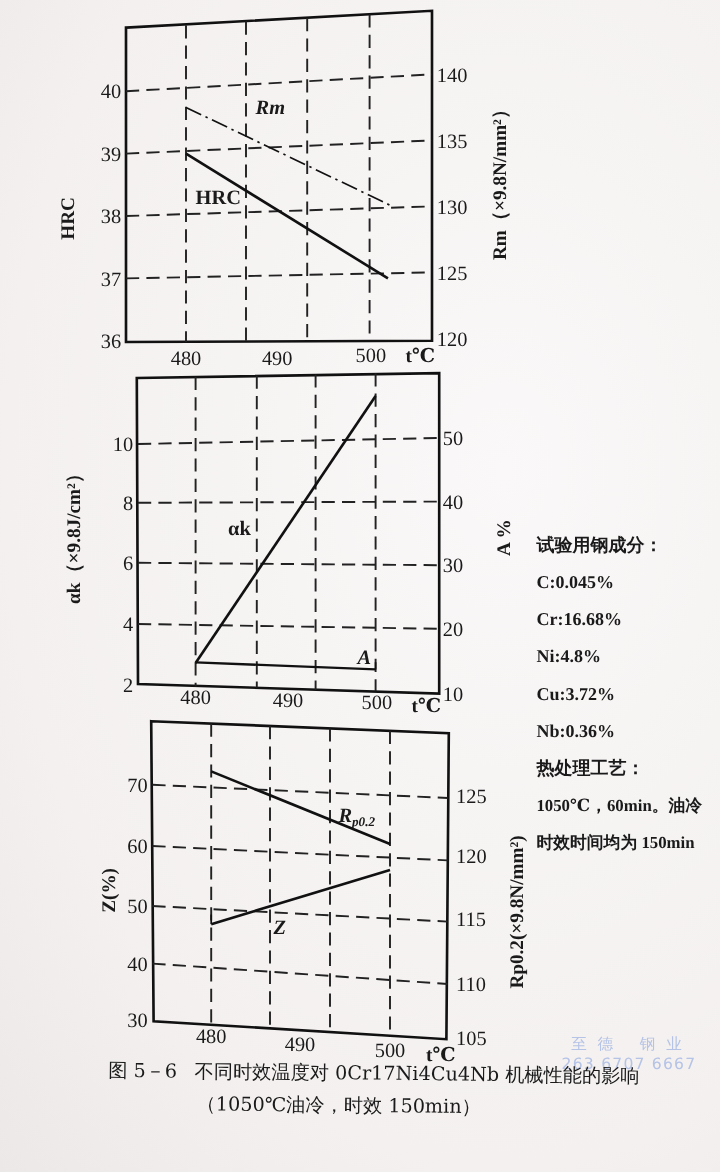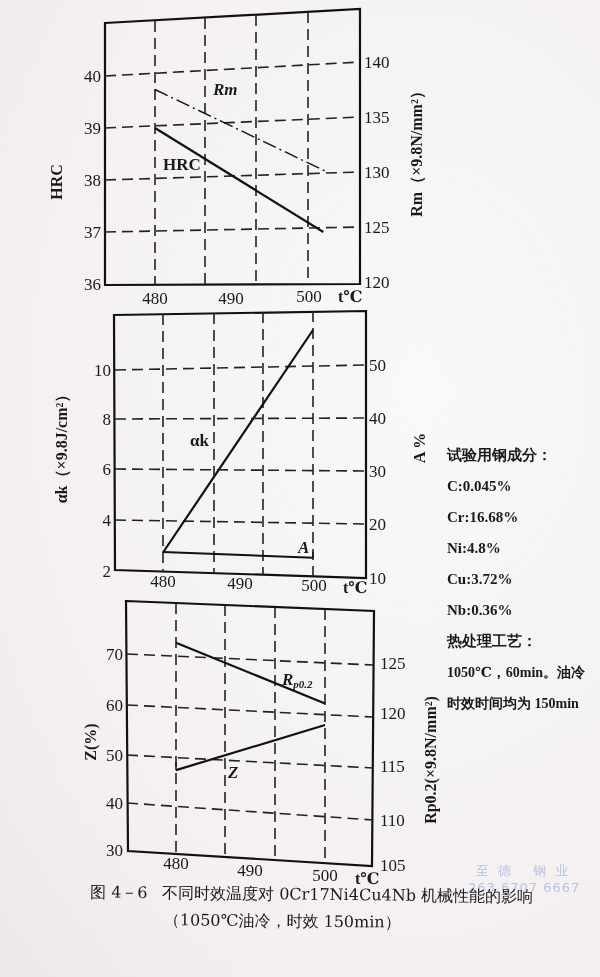--- a/index.html
+++ b/index.html
@@ -170,15 +170,15 @@
   <div class="small">1050℃，60min。油冷</div>
   <div class="small">时效时间均为 150min</div>
 </div>
 
 <div class="wm">
   <div class="w1">至德 钢业</div>
   <div>263 6707 6667</div>
 </div>
 
 <div class="caption">
-  <div class="l1"><span class="fig-no">图 4－6</span><span>不同时效温度对 0Cr17Ni4Cu4Nb 机械性能的影响</span></div>
+  <div class="l1"><span class="fig-no">图 5－6</span><span>不同时效温度对 0Cr17Ni4Cu4Nb 机械性能的影响</span></div>
   <div class="l2">（1050℃油冷，时效 150min）</div>
 </div>
 
 </body></html>

